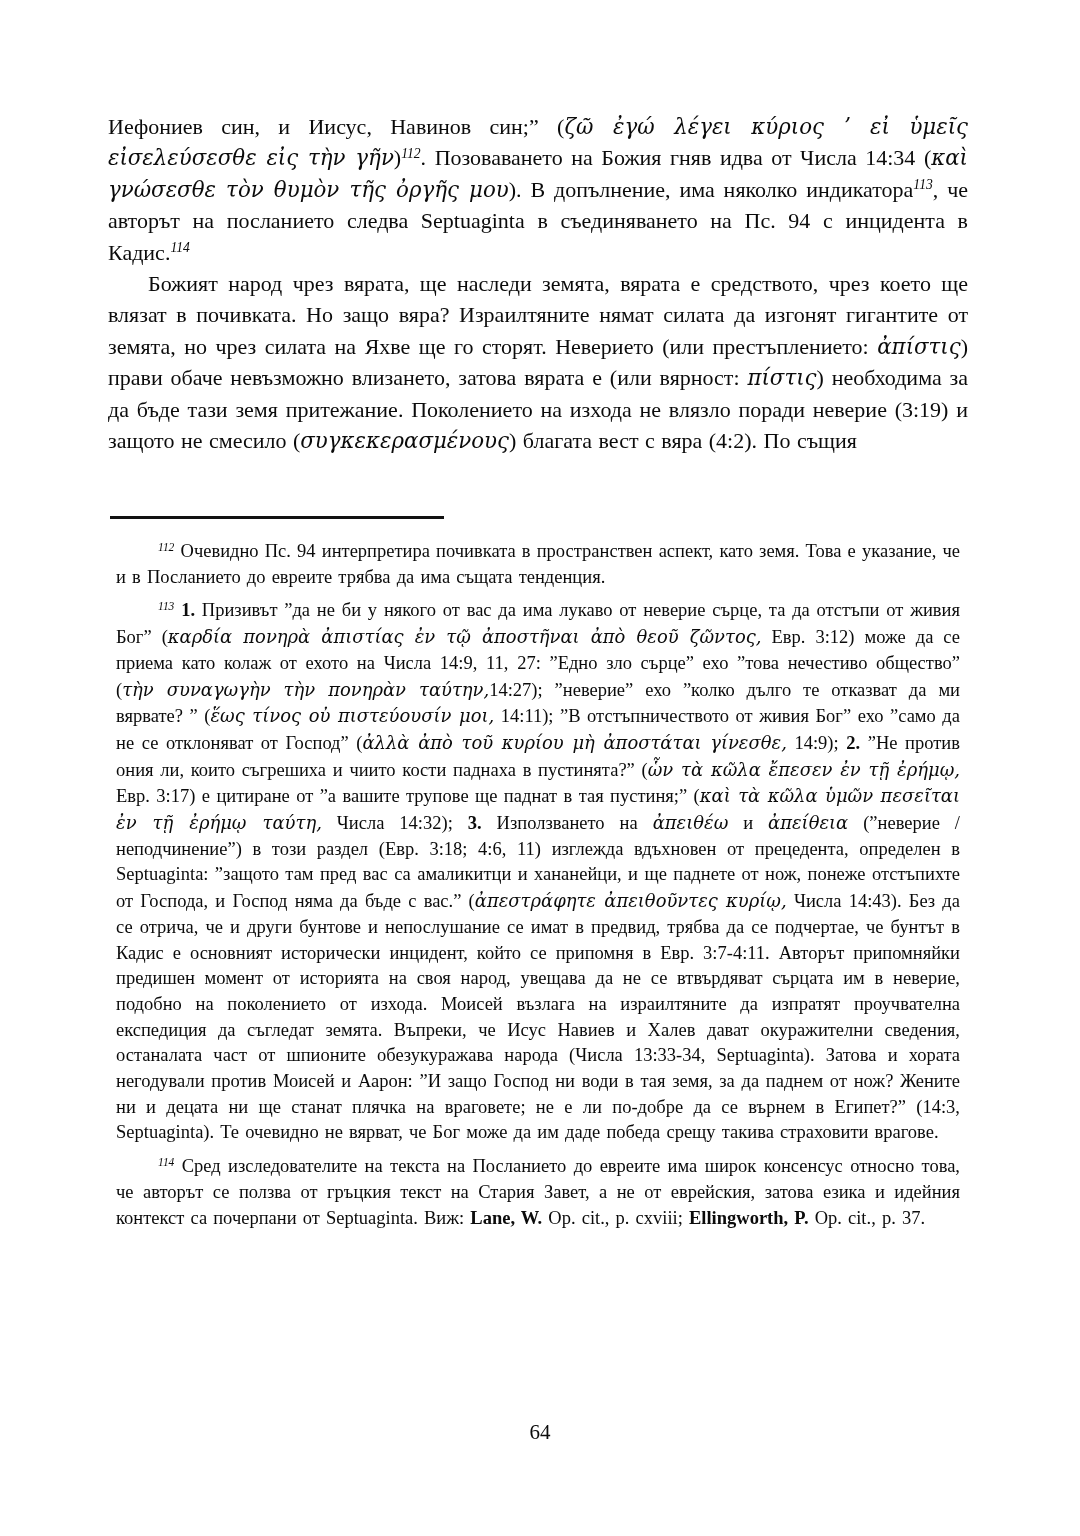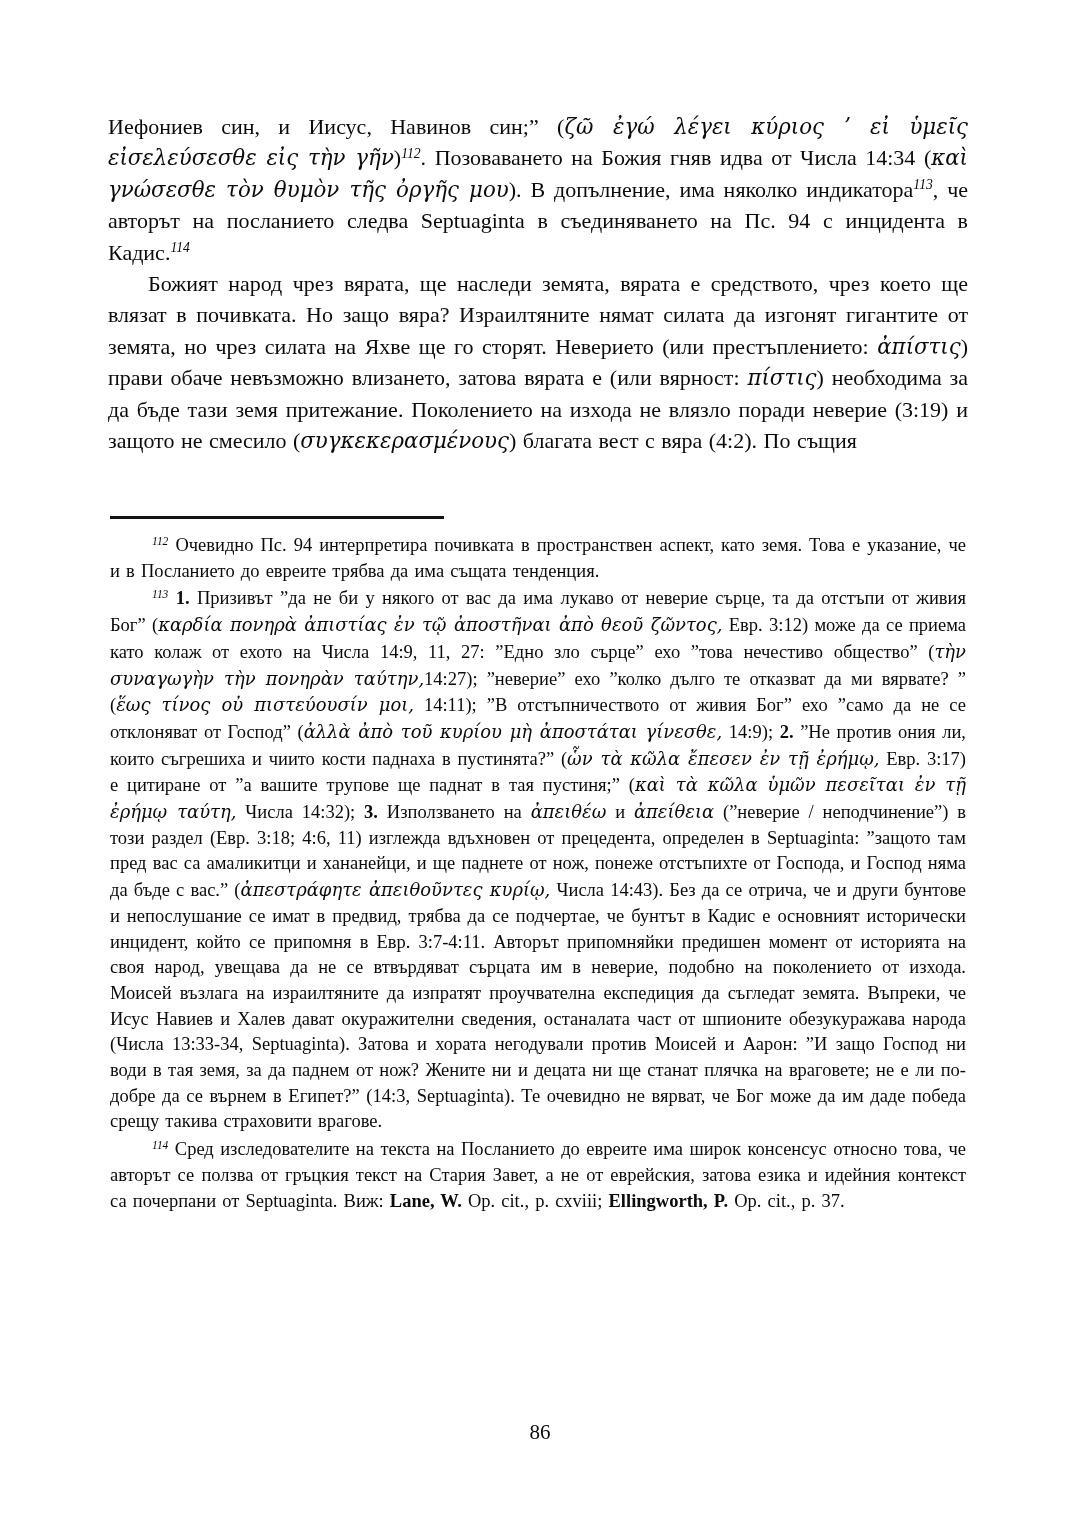--- a/index.html
+++ b/index.html
@@ -31,21 +31,21 @@
     position: absolute;
     left: 110px; top: 516px;
     width: 334px; height: 0;
     border-top: 3px solid #111111;
   }
   .footnotes {
     position: absolute;
     left: 108px; top: 531px; width: 860px;
   }
   .footnotes p {
-    margin: 2px;
+    margin: 8px;
     font-size: 18.5px;
     line-height: 25.7px;
     text-align: justify;
     text-indent: 42px;
     word-spacing: 1.5px;
   }
   .run-gk {
     font-style: italic;
     font-family: "DejaVu Serif", serif;
     font-size: 0.97em;
@@ -78,15 +78,15 @@
   </section>
 
   <div class="footnote-sep"></div>
 
   <section class="footnotes">
     <p><sup class="run-sup">112</sup><span> Очевидно Пс. 94 интерпретира почивката в пространствен аспект, като земя. Това е указание, че и в Посланието до евреите трябва да има същата тенденция.</span></p>
     <p><sup class="run-sup">113</sup><span> </span><span class="run-b">1.</span><span> Призивът ”да не би у някого от вас да има лукаво от неверие сърце, та да отстъпи от живия Бог” (</span><span class="run-gk">καρδία πονηρὰ ἀπιστίας ἐν τῷ ἀποστῆναι ἀπὸ θεοῦ ζῶντος,</span><span> Евр. 3:12) може да се приема като колаж от ехото на Числа 14:9, 11, 27: ”Едно зло сърце” ехо ”това нечестиво общество” (</span><span class="run-gk">τὴν συναγωγὴν τὴν πονηρὰν ταύτην,</span><span>14:27); ”неверие” ехо ”колко дълго те отказват да ми вярвате? ” (</span><span class="run-gk">ἕως τίνος οὐ πιστεύουσίν μοι,</span><span> 14:11); ”В отстъпничеството от живия Бог” ехо ”само да не се отклоняват от Господ” (</span><span class="run-gk">ἀλλὰ ἀπὸ τοῦ κυρίου μὴ ἀποστάται γίνεσθε,</span><span> 14:9); </span><span class="run-b">2.</span><span> ”Не против ония ли, които съгрешиха и чиито кости паднаха в пустинята?” (</span><span class="run-gk">ὧν τὰ κῶλα ἔπεσεν ἐν τῇ ἐρήμῳ,</span><span> Евр. 3:17) е цитиране от ”а вашите трупове ще паднат в тая пустиня;” (</span><span class="run-gk">καὶ τὰ κῶλα ὑμῶν πεσεῖται ἐν τῇ ἐρήμῳ ταύτη,</span><span> Числа 14:32); </span><span class="run-b">3.</span><span> Използването на </span><span class="run-gk">ἀπειθέω</span><span> и </span><span class="run-gk">ἀπείθεια</span><span> (”неверие / неподчинение”) в този раздел (Евр. 3:18; 4:6, 11) изглежда вдъхновен от прецедента, определен в Septuaginta: ”защото там пред вас са амаликитци и хананейци, и ще паднете от нож, понеже отстъпихте от Господа, и Господ няма да бъде с вас.” (</span><span class="run-gk">ἀπεστράφητε ἀπειθοῦντες κυρίῳ,</span><span> Числа 14:43). Без да се отрича, че и други бунтове и непослушание се имат в предвид, трябва да се подчертае, че бунтът в Кадис е основният исторически инцидент, който се припомня в Евр. 3:7-4:11. Авторът припомняйки предишен момент от историята на своя народ, увещава да не се втвърдяват сърцата им в неверие, подобно на поколението от изхода. Моисей възлага на израилтяните да изпратят проучвателна експедиция да съгледат земята. Въпреки, че Исус Навиев и Халев дават окуражителни сведения, останалата част от шпионите обезукуражава народа (Числа 13:33-34, Septuaginta). Затова и хората негодували против Моисей и Аарон: ”И защо Господ ни води в тая земя, за да паднем от нож? Жените ни и децата ни ще станат плячка на враговете; не е ли по-добре да се върнем в Египет?” (14:3, Septuaginta). Те очевидно не вярват, че Бог може да им даде победа срещу такива страховити врагове.</span></p>
     <p><sup class="run-sup">114</sup><span> Сред изследователите на текста на Посланието до евреите има широк консенсус относно това, че авторът се ползва от гръцкия текст на Стария Завет, а не от еврейския, затова езика и идейния контекст са почерпани от Septuaginta. Виж: </span><span class="run-b">Lane, W.</span><span> Op. cit., p. cxviii; </span><span class="run-b">Ellingworth, P.</span><span> Op. cit., p. 37.</span></p>
   </section>
 
-  <div class="page-number">86</div>
+  <div class="page-number">64</div>
 
 </div>
 
 </body></html>

